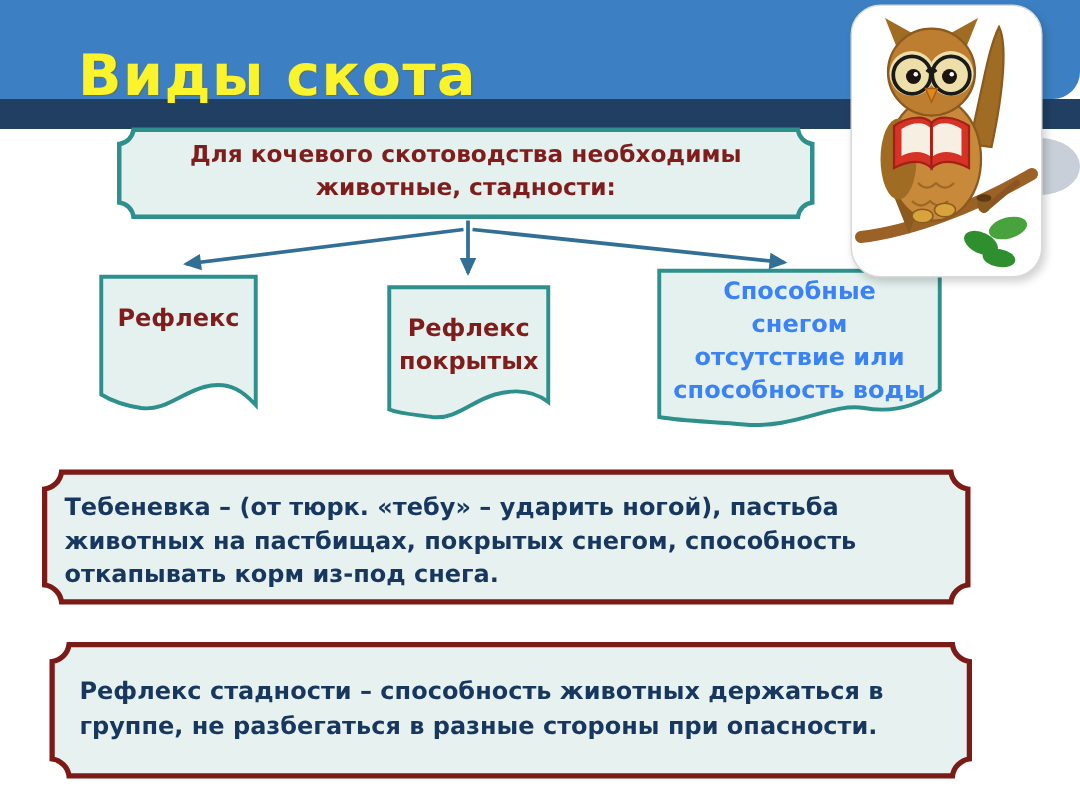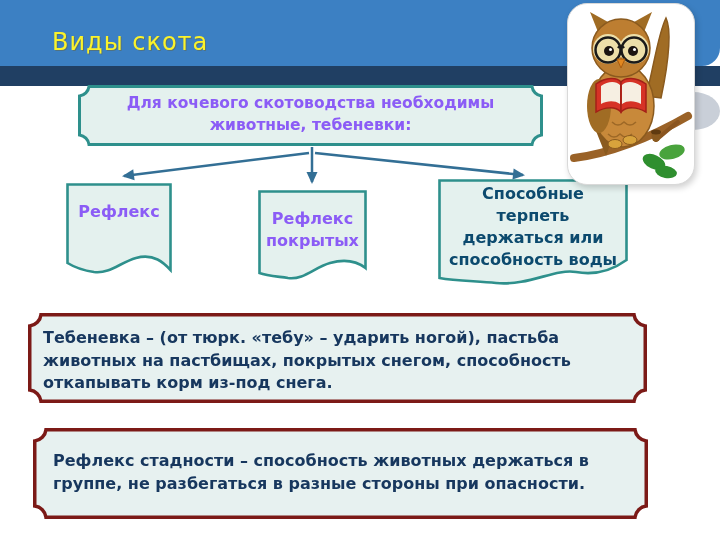--- a/index.html
+++ b/index.html
@@ -12,42 +12,42 @@
   .header{
     position:absolute; left:0; top:0; width:720px; height:66px;
     background:#3C80C3; border-bottom-right-radius:18px; z-index:1;
   }
   .accent-bar{
     position:absolute; left:0; top:66px; width:720px; height:20px;
     background:#203F63; z-index:1;
   }
   .title{
     position:absolute; left:52px; top:28px; z-index:2;
-    font-size:24px; font-weight:normal; color:#FBF32B; letter-spacing:1px;
+    font-size:38px; font-weight:bold; color:#FBF32B; letter-spacing:1px;
     text-shadow:1px 1px 0 rgba(120,90,0,.35);
   }
   
   .gray-blob{
     position:absolute; left:666px; top:92px; width:54px; height:38px;
     background:#C9CFD8; border-radius:50%; z-index:2;
   }
   .owl-card{
     position:absolute; left:567px; top:3px; width:126px; height:180px;
     background:#ffffff; border:1px solid #d9d9d9; border-radius:20px;
     box-shadow:2px 3px 6px rgba(0,0,0,.18); z-index:3; overflow:hidden;
   }
   
   .shape-box{position:absolute; z-index:2;}
   .shape-box svg{position:absolute; left:0; top:0; overflow:visible;}
   .box-text{
     position:absolute; left:0; top:0; right:0;
-    font-weight:bold; color:#8b5cf6; text-align:center; line-height:22px;
+    font-weight:bold; color:#7f1d1d; text-align:center; line-height:22px;
     white-space:nowrap;
   }
-  .maroon-text{color:#0c4a6e;}
+  .maroon-text{color:#3b82f6;}
   .def-text{
     position:absolute; font-weight:bold; color:#17375E;
     font-size:16px; line-height:22.5px; text-align:left; white-space:nowrap;
   }
   .arrows{position:absolute; left:0; top:0; z-index:4; pointer-events:none;}
 </style>
 </head>
 <body>
 
 <div class="slide">
@@ -100,21 +100,21 @@
       <ellipse cx="62" cy="136" rx="7" ry="4.5" fill="#D8A33C" stroke="#8A5A1E" stroke-width="1"></ellipse>
     </svg>
   </div>
 
   <div class="shape-box" style="left:78px; top:85px; width:465px; height:61px;">
     <svg width="465" height="61" viewBox="0 0 465 61">
       <path d="M11,1.5 H454 A11 11 0 0 0 463.5,11 V50 A11 11 0 0 0 454,59.5 H11 A11 11 0 0 0 1.5,50 V11 A11 11 0 0 0 11,1.5 Z" fill="#E4F1EE" stroke="#2E908C" stroke-width="3"></path>
     </svg>
     <div class="box-text" style="padding-top:7px; font-size:15.5px;">
       <div>Для кочевого скотоводства необходимы</div>
-      <div>животные, тебеневки:</div>
+      <div>животные, стадности:</div>
     </div>
   </div>
 
   <svg class="arrows" width="720" height="540" viewBox="0 0 720 540">
     <defs>
       <marker id="ah" markerUnits="userSpaceOnUse" markerWidth="14" markerHeight="14" refX="11" refY="6.5" orient="auto">
         <path d="M1,1 L13,6.5 L1,12 Z" fill="#336F95"></path>
       </marker>
     </defs>
     <line x1="309" y1="153" x2="124" y2="176" stroke="#336F95" stroke-width="2.5" marker-end="url(#ah)"></line>
@@ -140,22 +140,22 @@
       <div>покрытых</div>
     </div>
   </div>
 
   <div class="shape-box" style="left:438px; top:179px; width:190px; height:108px;">
     <svg width="190" height="108" viewBox="0 0 190 108">
       <path d="M1.5,1.5 H188.5 V81 C176,90 160,97 138,93 C116,89.5 92,107 58,104 C38,102 18,102 1.5,99 Z" fill="#E4F1EE" stroke="#2E908C" stroke-width="2.6"></path>
     </svg>
     <div class="box-text maroon-text" style="padding-top:4px; font-size:16px;">
       <div>Способные</div>
-      <div>терпеть</div>
-      <div>держаться или</div>
+      <div>снегом</div>
+      <div>отсутствие или</div>
       <div>способность воды</div>
     </div>
   </div>
 
   <div class="shape-box" style="left:33px; top:428px; width:615px; height:91px;">
     <svg width="615" height="91" viewBox="0 0 615 91">
       <path d="M13,1.75 H602 A13 13 0 0 0 613.25,13 V78 A13 13 0 0 0 602,89.25 H13 A13 13 0 0 0 1.75,78 V13 A13 13 0 0 0 13,1.75 Z" fill="#E7F1F0" stroke="#7C1A17" stroke-width="3.5"></path>
     </svg>
     <div class="def-text" style="left:20px; top:22px;">
       <div>Рефлекс стадности – способность животных держаться в</div>

